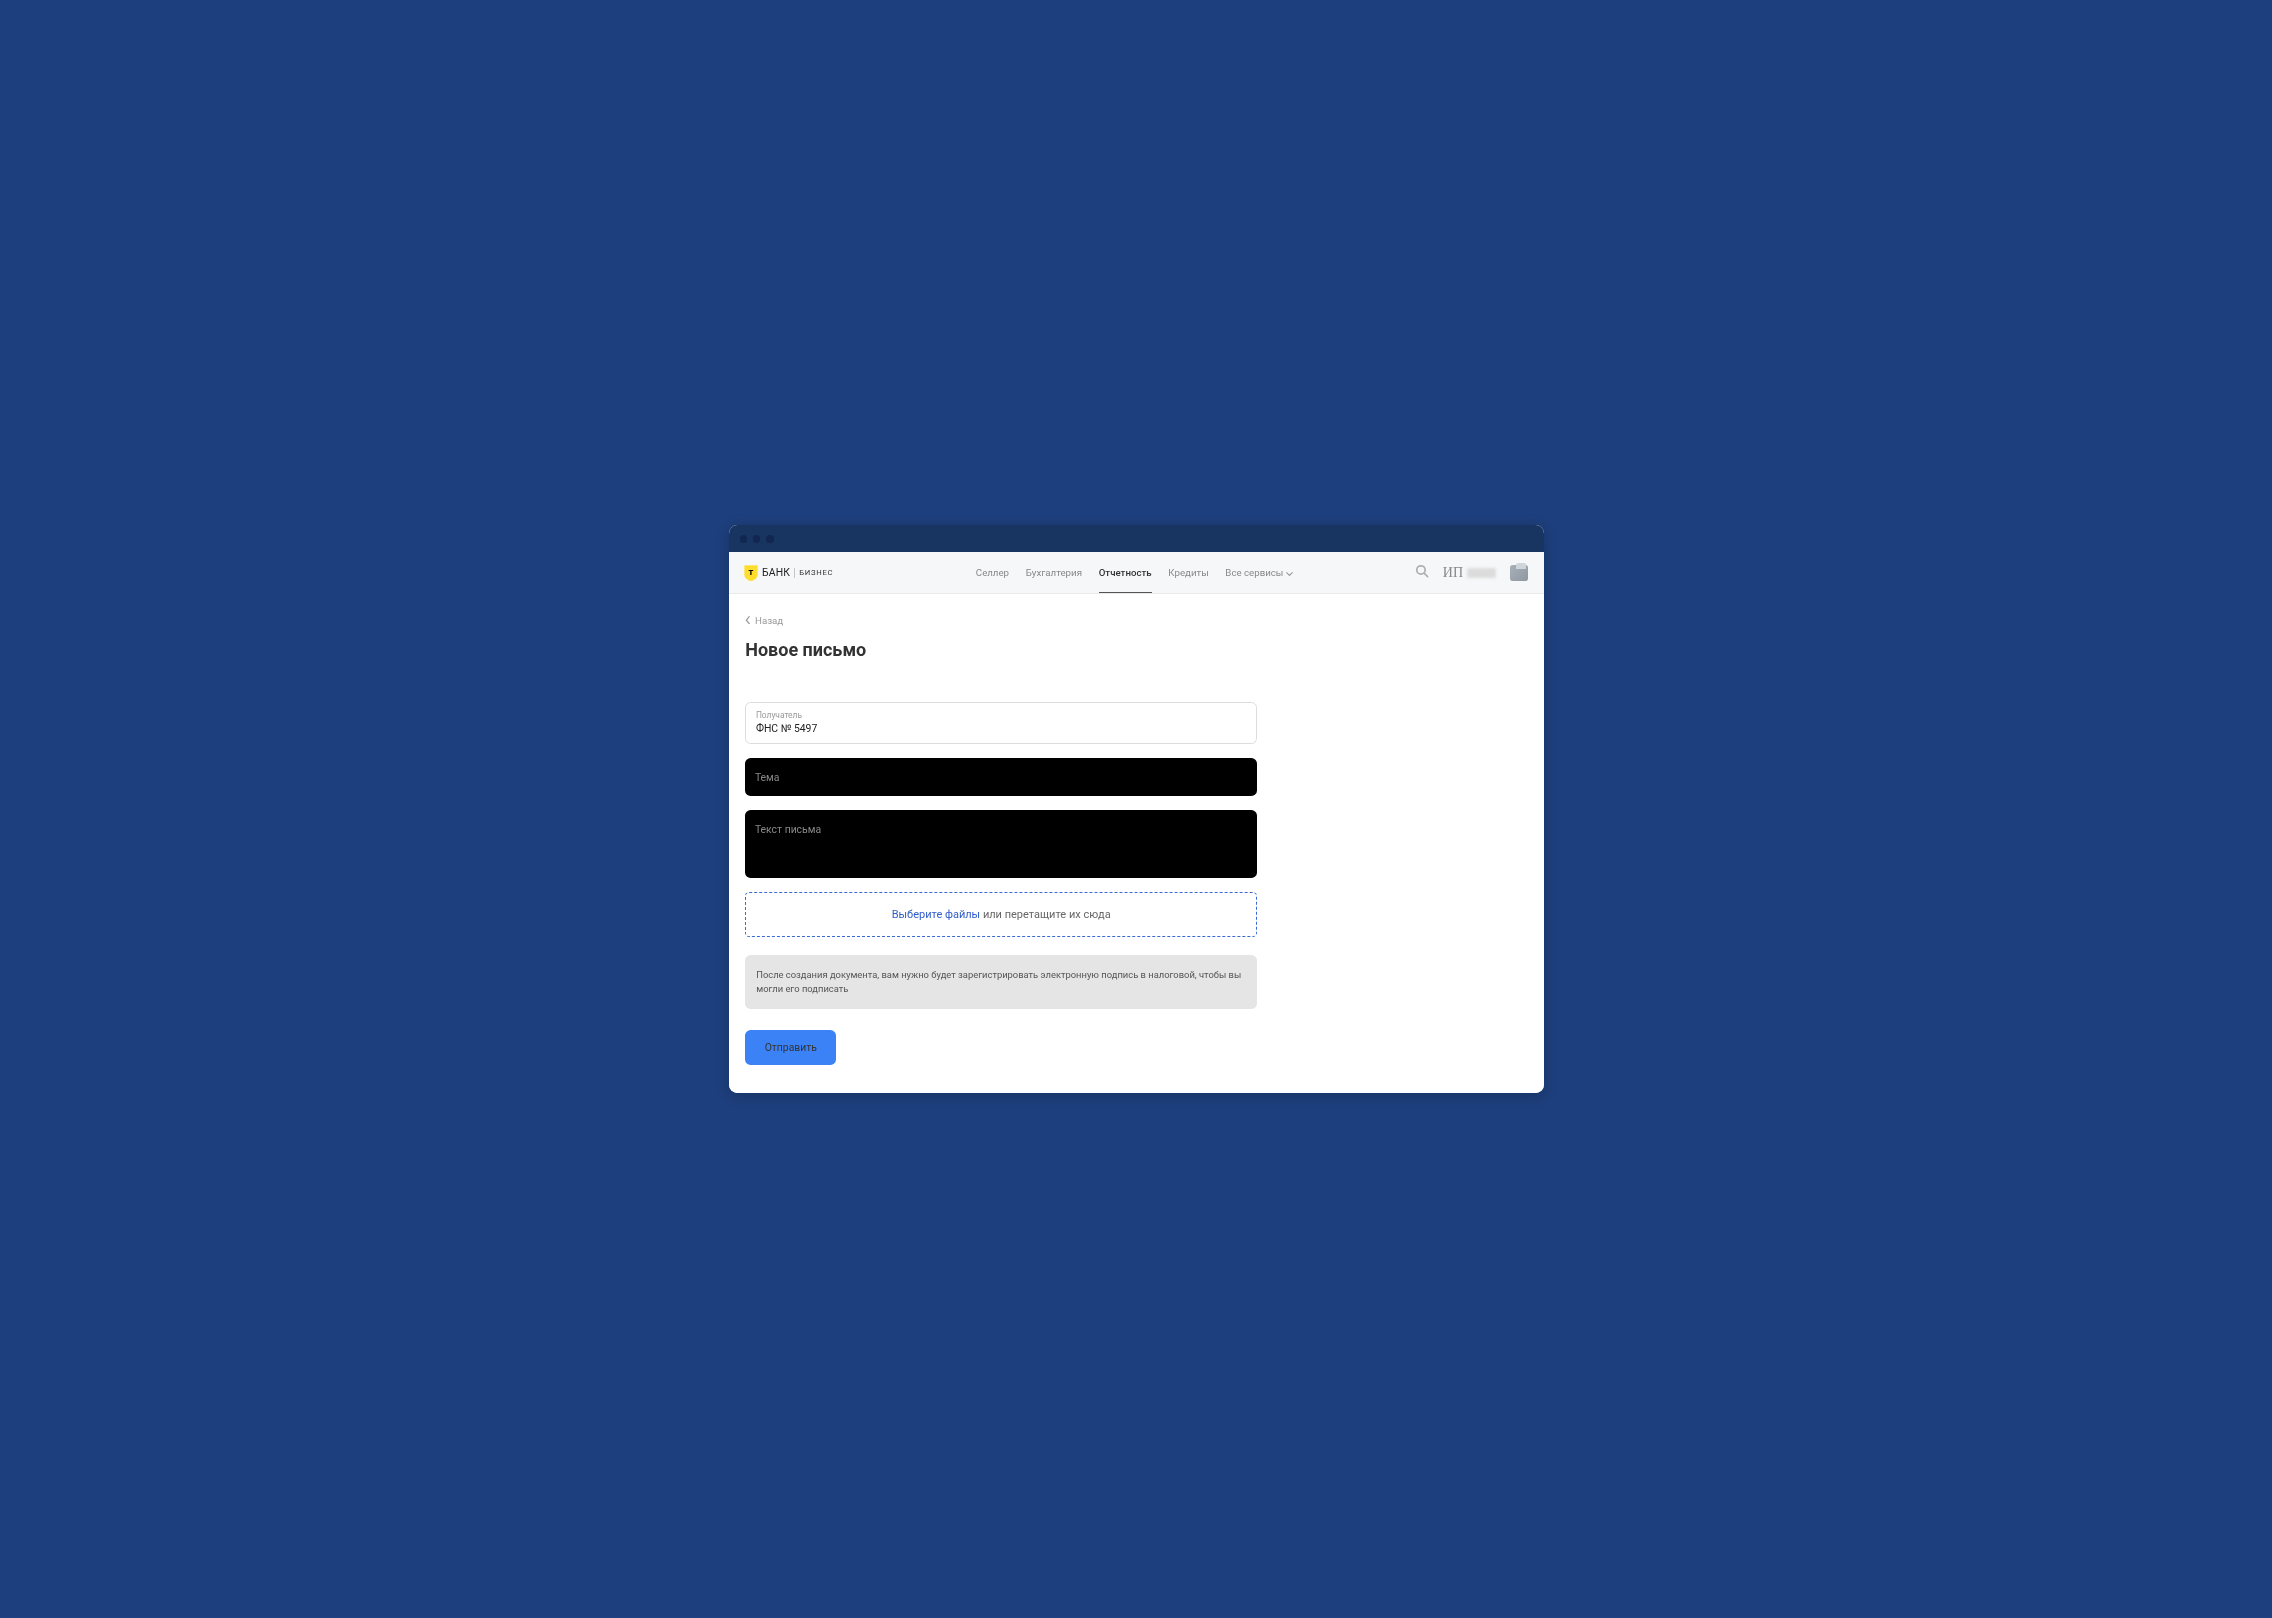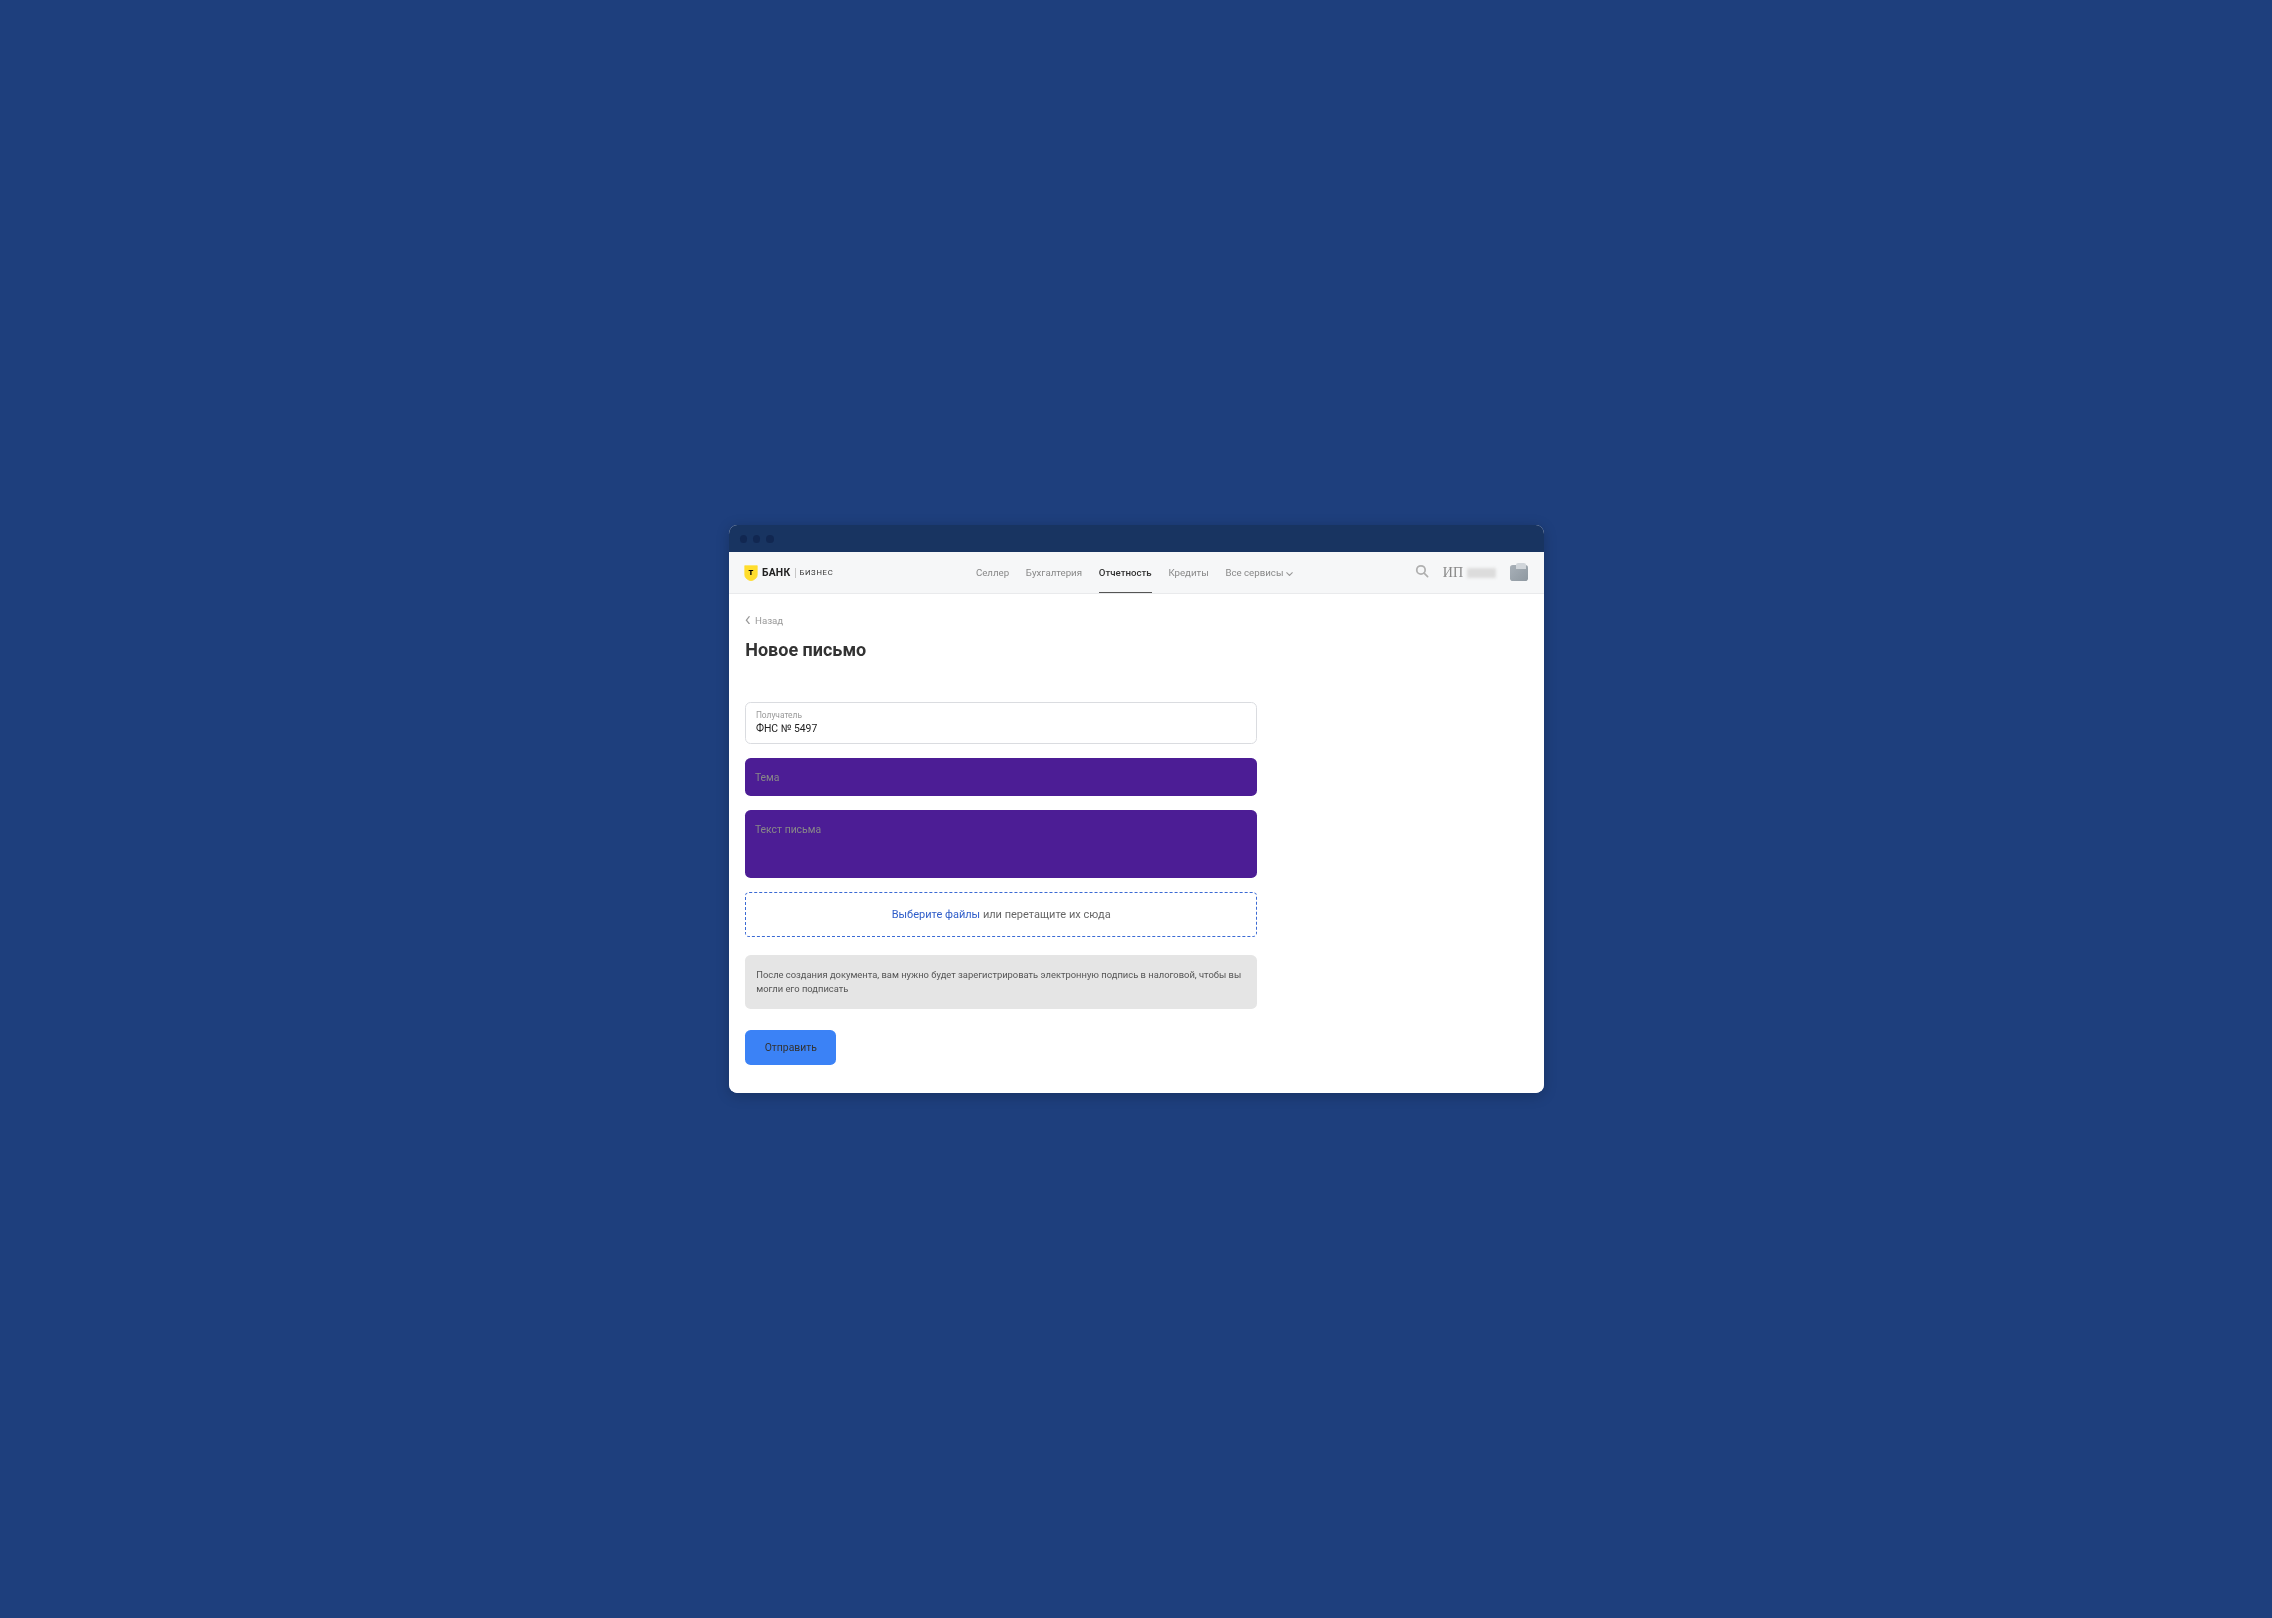--- a/index.html
+++ b/index.html
@@ -47,21 +47,21 @@
       margin-right: 21px;
     }
     .logo-shield {
       width: 14px;
       height: 16.7px;
       display: inline-flex;
       align-items: center;
       justify-content: center;
     }
     .logo-bank {
-      font-weight: 700;
+      font-weight: 400;
       font-size: 10.4px;
       color: #222;
       letter-spacing: 0.2px;
     }
     .logo-divider {
       width: 0.7px;
       height: 9.7px;
       background: #c7c7c7;
     }
     .logo-business {
@@ -174,21 +174,21 @@
     .field-label-small {
       font-size: 8.4px;
       color: #999;
       margin-bottom: 2.1px;
     }
     .field-value {
       font-size: 10.4px;
       color: #222;
     }
     .field-gray {
-      background: #4c1d95;
+      background: #000000;
       border-radius: 5.6px;
       padding: 12.5px 9.7px;
       margin-bottom: 14px;
     }
     .field-gray.tall {
       padding: 12.5px 9.7px 42px;
     }
     .field-placeholder {
       font-size: 10.4px;
       color: #888;

